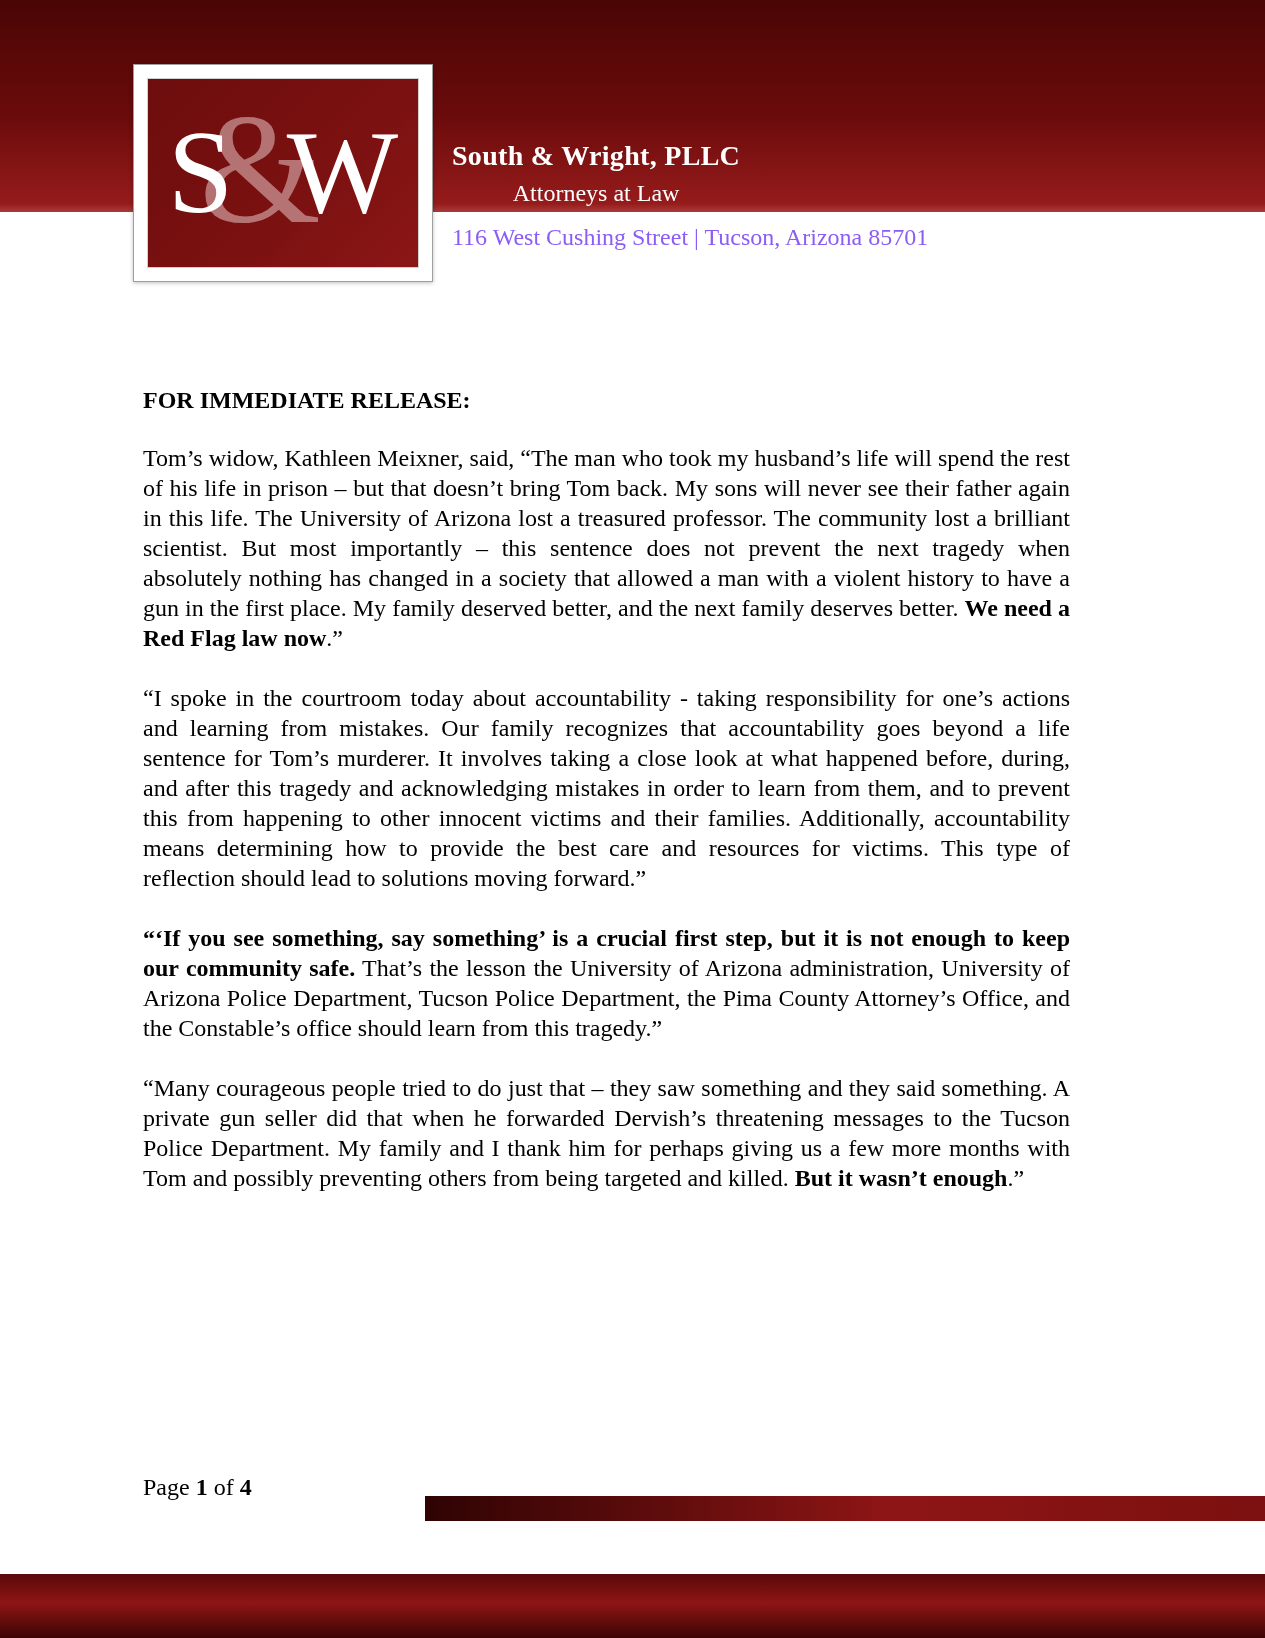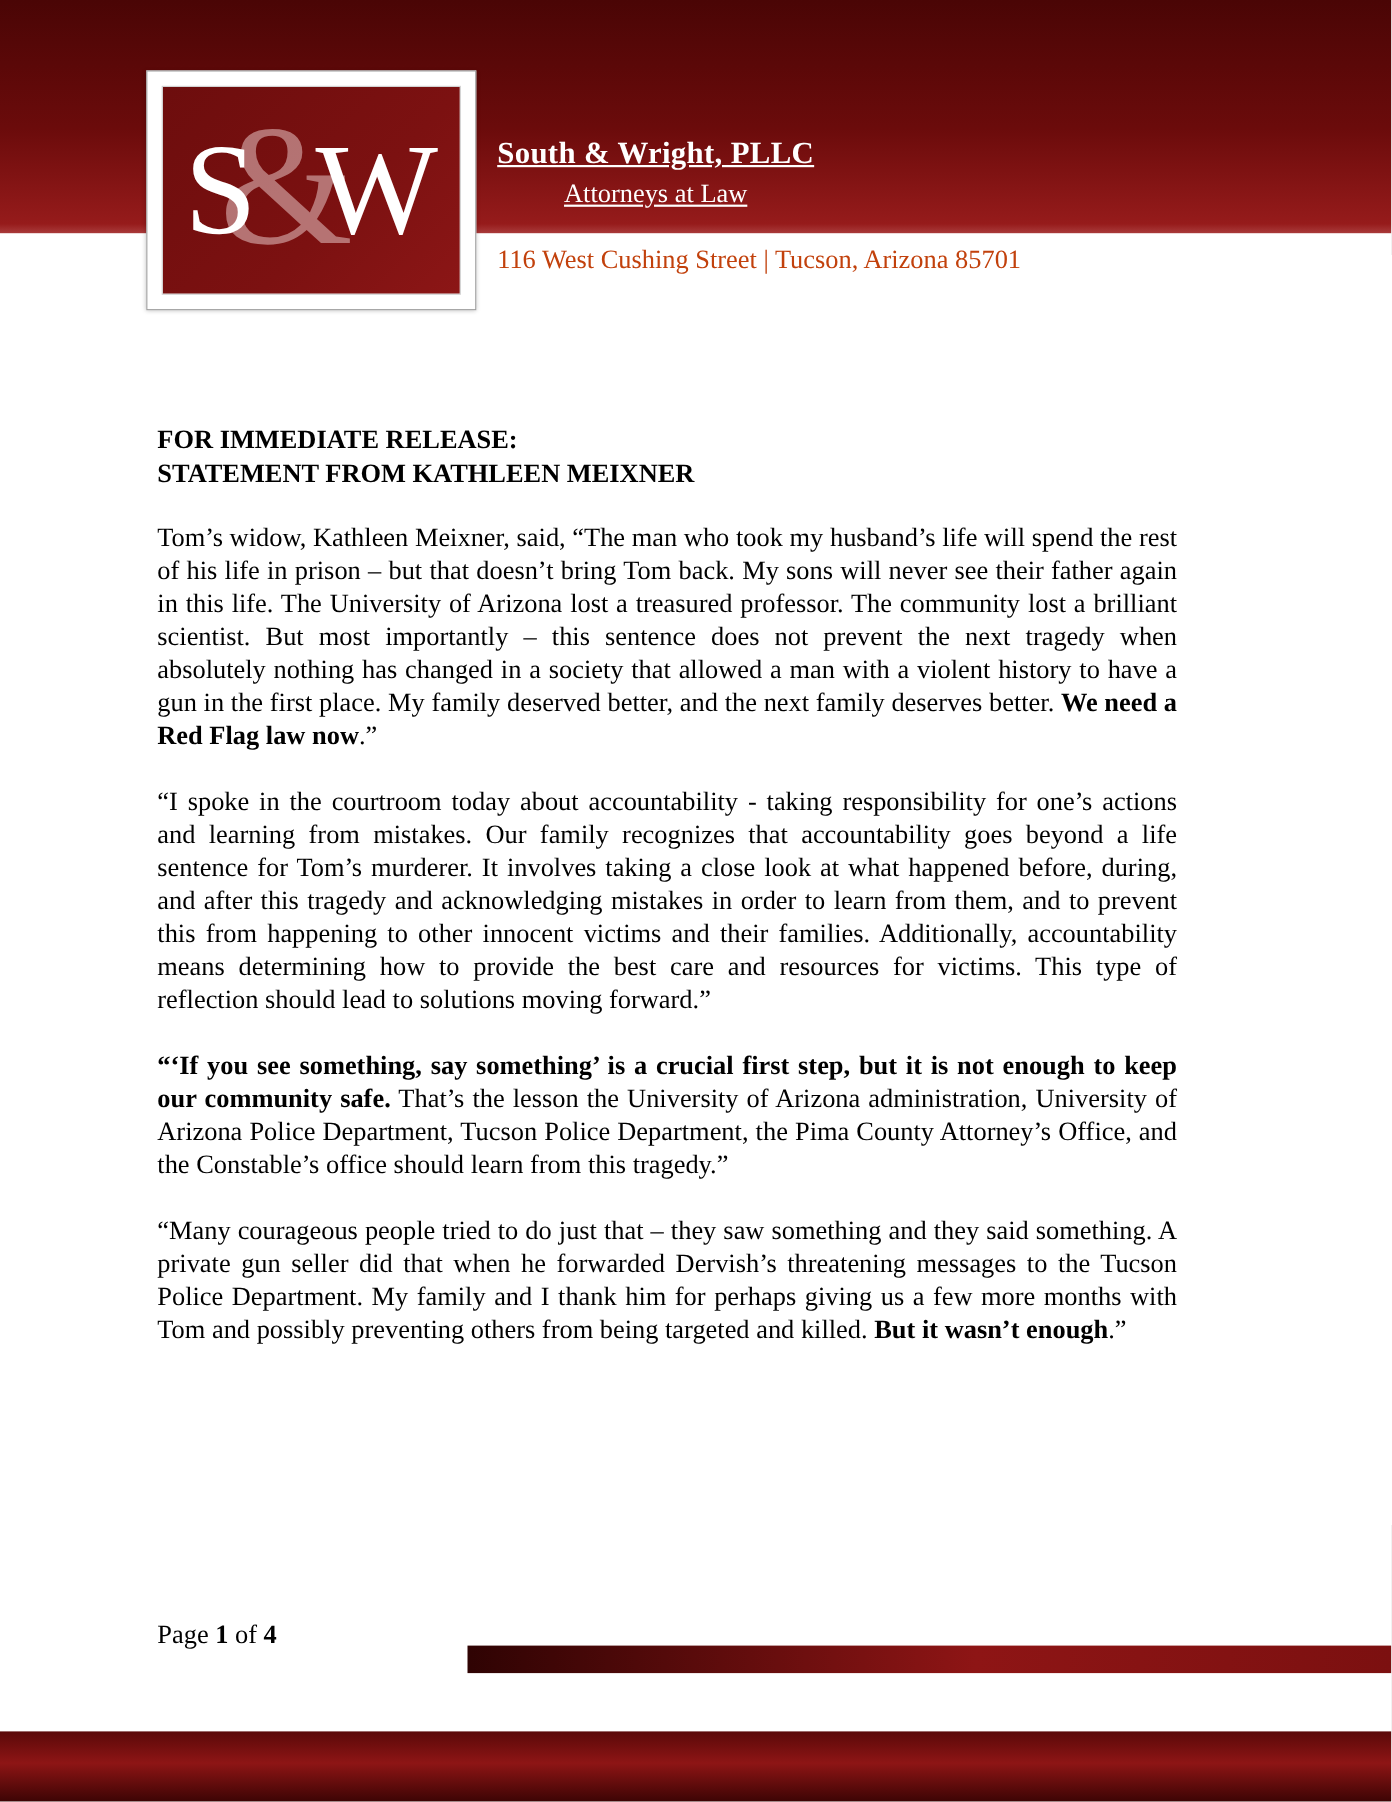--- a/index.html
+++ b/index.html
@@ -61,33 +61,32 @@
     color:var(--amp-color);
     opacity:.7;
     margin:0 -34px;
     position:relative;
     z-index:1;
     top:-4px;
   }
   
   .firm-info{
     position:absolute;
-    left:452px;top:124px;
+    left:452px;top:140px;
     color:#ffffff;
-    text-decoration:underline;
   }
   .firm-name{font-size:28px;font-weight:bold;letter-spacing:.3px;}
   .firm-tagline{font-size:24px;margin-top:8px;text-align:center;}
   
   .contact{
     position:absolute;
     left:452px;top:222px;
     font-size:24px;
     line-height:31px;
-    color:#c2410c;
+    color:#8b5cf6;
   }
   
   .content{
     position:absolute;
     left:143px;
     right:195px;
     top:385px;
   }
   .doc-title{
     text-align:left;
@@ -141,21 +140,20 @@
     <div class="firm-tagline">Attorneys at Law</div>
   </div>
 
   <div class="contact">
     <div>116 West Cushing Street | Tucson, Arizona 85701</div>
   </div>
 
   <div class="content">
     <div class="doc-title">
       <div>FOR IMMEDIATE RELEASE:</div>
-      <div>STATEMENT FROM KATHLEEN MEIXNER</div>
     </div>
     <div id="paragraphs">
         <p><span>Tom’s widow, Kathleen Meixner, said, “The man who took my husband’s life will spend the rest of his life in prison – but that doesn’t bring Tom back. My sons will never see their father again in this life. The University of Arizona lost a treasured professor. The community lost a brilliant scientist. But most importantly – this sentence does not prevent the next tragedy when absolutely nothing has changed in a society that allowed a man with a violent history to have a gun in the first place. My family deserved better, and the next family deserves better. </span><span style="font-weight: bold;">We need a Red Flag law now</span><span>.”</span></p>
         <p><span>“I spoke in the courtroom today about accountability - taking responsibility for one’s actions and learning from mistakes. Our family recognizes that accountability goes beyond a life sentence for Tom’s murderer. It involves taking a close look at what happened before, during, and after this tragedy and acknowledging mistakes in order to learn from them, and to prevent this from happening to other innocent victims and their families. Additionally, accountability means determining how to provide the best care and resources for victims. This type of reflection should lead to solutions moving forward.”</span></p>
         <p><span style="font-weight: bold;"> “‘If you see something, say something’ is a crucial first step, but it is not enough to keep our community safe.</span><span> That’s the lesson the University of Arizona administration, University of Arizona Police Department, Tucson Police Department, the Pima County Attorney’s Office, and the Constable’s office should learn from this tragedy.”</span></p>
         <p><span>“Many courageous people tried to do just that – they saw something and they said something. A private gun seller did that when he forwarded Dervish’s threatening messages to the Tucson Police Department. My family and I thank him for perhaps giving us a few more months with Tom and possibly preventing others from being targeted and killed. </span><span style="font-weight: bold;">But it wasn’t enough</span><span>.”</span></p>
       </div>
   </div>
 
   <div class="page-num" id="page-number"><span>Page </span><span style="font-weight: bold;">1</span><span> of </span><span style="font-weight: bold;">4</span></div>

